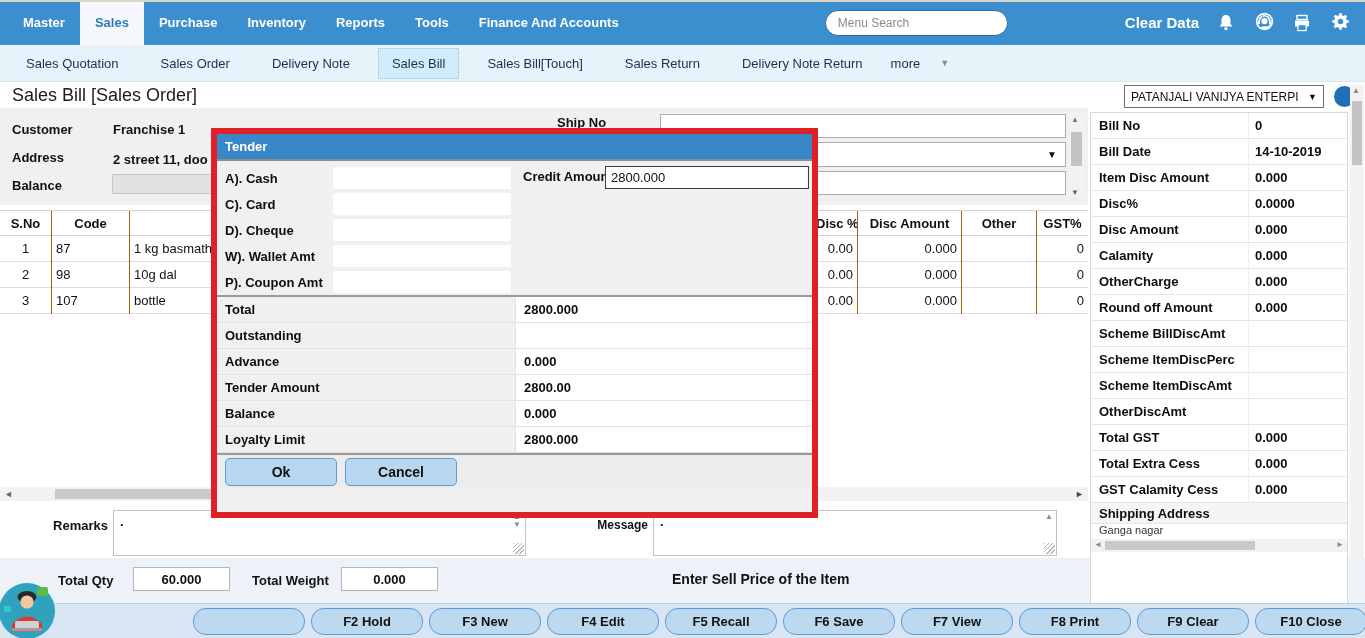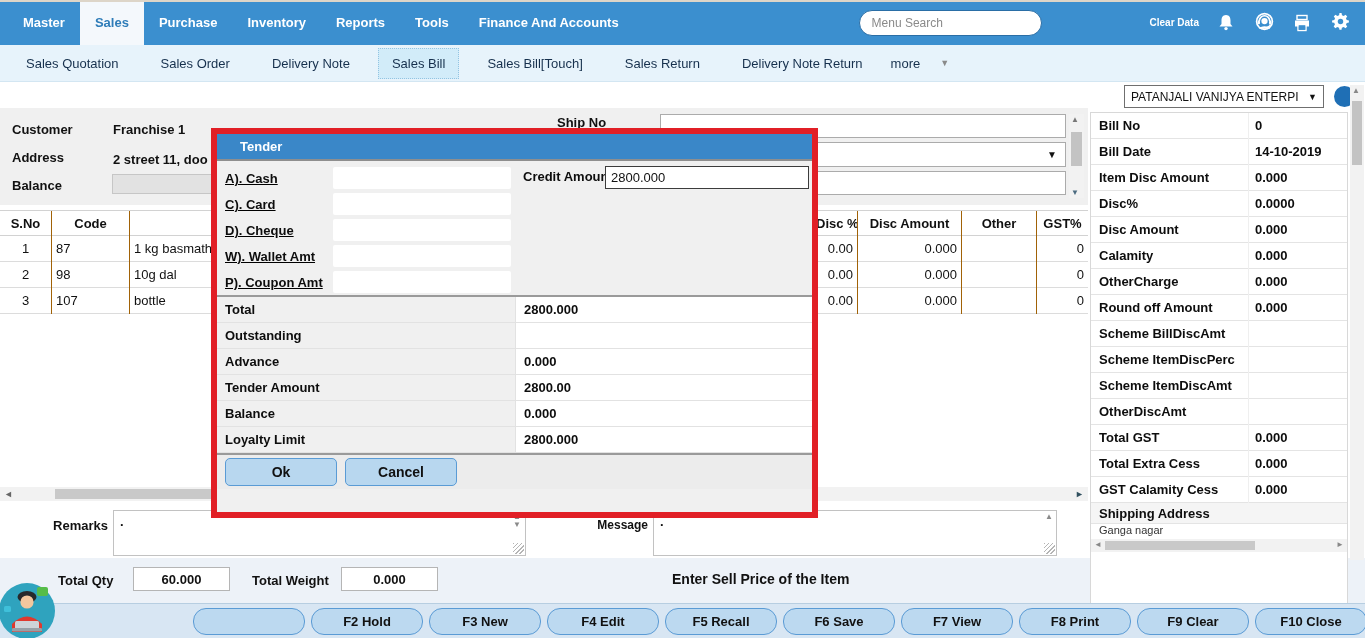--- a/index.html
+++ b/index.html
@@ -11,21 +11,21 @@
   .win-strip { position:absolute; left:0; top:0; width:1365px; height:2px; background:#ddd5c8; z-index:6; }
 
   
   .topbar { position:absolute; left:0; top:0; width:1365px; height:45px; background:#3b8fcf; display:flex; align-items:center; z-index:5; }
   .topbar .menus { display:flex; height:45px; align-items:center; padding-left:8px; }
   .menu-item { color:#fff; font-weight:bold; font-size:13px; padding:0 15px; height:45px; line-height:45px; cursor:pointer; white-space:nowrap; }
   .menu-item.active { background:#f4f8fc; color:#2e7cb8; }
   .menu-search { margin-left:auto; width:183px; height:26px; border:1px solid #2a6ea6; border-radius:13px; padding:0 12px; font-size:12px; color:#444; outline:none; }
   .menu-search::placeholder { color:#8a8a8a; }
   .top-right { display:flex; align-items:center; gap:16px; margin-left:108px; margin-right:14px; }
-  .clear-data { color:#fff; font-size:10px; font-weight:bold; cursor:pointer; white-space:nowrap; }
+  .clear-data { color:#fff; font-size:15px; font-weight:bold; cursor:pointer; white-space:nowrap;margin-left:9px; }
   .top-icon { width:22px; height:22px; display:inline-flex; align-items:center; justify-content:center; cursor:pointer; }
 
   
   .subnav { position:absolute; left:0; top:45px; width:1365px; height:37px; background:#e7f3fb; display:flex; align-items:center; padding-left:12px; border-bottom:1px solid #d3e6f2; z-index:4; }
   .subnav-item { font-size:13px; color:#16304d; padding:8px 14px; margin-right:14px; cursor:pointer; white-space:nowrap; }
   .subnav-item.active { background:#d2ecf9; border:1px dotted #93c4e2; padding:7px 13px; }
   .subnav-more { font-size:13px; color:#16304d; display:flex; align-items:center; gap:20px; cursor:pointer; }
   .subnav-more .caret { font-size:9px; color:#8a8a8a; }
 
   
@@ -100,23 +100,23 @@
   .sb-hscroll { position:relative; height:13px; background:#f2f2f2; margin-top:2px; }
   .sb-hscroll .thumb { position:absolute; left:14px; top:2px; width:150px; height:9px; background:#c9c9c9; }
   .sb-hscroll .arr-l { position:absolute; left:3px; top:1px; font-size:8px; color:#888; }
   .sb-hscroll .arr-r { position:absolute; right:3px; top:1px; font-size:8px; color:#888; }
   .side-vscroll { position:absolute; left:1350px; top:85px; width:14px; height:475px; background:#f2f2f2; z-index:2; }
   .side-vscroll .thumb { position:absolute; left:2px; top:16px; width:10px; height:64px; background:#c3c3c3; }
   .side-vscroll .arr-up { position:absolute; left:2px; top:1px; font-size:8px; color:#888; }
 
   
   .modal { position:absolute; left:211px; top:128px; width:607px; height:390px; border:6px solid #e11f26; background:#f0f0f0; z-index:20; }
-  .modal-header { height:27px; background:#3a87c8; border-bottom:2px solid #8e8e8e; display:flex; align-items:center;padding-left:15px; }
+  .modal-header { height:27px; background:#3a87c8; border-bottom:2px solid #8e8e8e; display:flex; align-items:center; }
   .modal-title { color:#fff; font-size:13px; font-weight:bold; padding-left:8px; }
-  .pay-area { position:relative; height:136px; border-bottom:2px solid #9a9a9a;text-decoration:underline; }
+  .pay-area { position:relative; height:136px; border-bottom:2px solid #9a9a9a; }
   .pay-row { display:flex; align-items:center; height:26px; }
   .pay-label { width:116px; padding-left:8px; font-size:13px; font-weight:bold; color:#0d0d0d; white-space:nowrap; }
   .pay-input { width:178px; height:22px; border:none; background:#fff; border-radius:2px; font-size:13px; padding:0 4px; outline:none; font-family:"Liberation Sans",sans-serif; }
   .credit-label { position:absolute; left:306px; top:8px; font-size:13px; font-weight:bold; color:#0d0d0d; }
   .credit-input { position:absolute; left:388px; top:5px; width:204px; height:23px; border:1px solid #3c3c3c; background:#fff; font-size:13px; padding:0 5px; outline:none; font-family:"Liberation Sans",sans-serif; color:#111; }
   .sum-area { border-bottom:2px solid #9a9a9a; }
   .sum-row { display:flex; height:26px; align-items:stretch; border-bottom:1px solid #e2e2e2; }
   .sum-label { width:298px; padding-left:8px; font-size:13px; font-weight:bold; color:#0d0d0d; line-height:25px; }
   .sum-value { flex:1; background:#fff; font-size:13px; font-weight:bold; color:#0d0d0d; line-height:25px; padding-left:8px; border-left:1px solid #e2e2e2; }
   .modal-btns { height:34px; display:flex; align-items:center; gap:8px; padding-left:8px; background:#ececec; }
@@ -185,20 +185,21 @@
     <span class="subnav-item active">Sales Bill</span>
     <span class="subnav-item">Sales Bill[Touch]</span>
     <span class="subnav-item">Sales Return</span>
     <span class="subnav-item">Delivery Note Return</span>
     <span class="subnav-more">
       <span>more</span>
       <span class="caret arrow-glyph">▼</span>
     </span>
   </div>
 
+  <div class="page-title">Sales Bill [Sales Order]</div>
   <div class="info-circle"></div>
   <div class="company-dropdown">
     <span>PATANJALI VANIJYA ENTERPI</span>
     <span class="dd-caret arrow-glyph">▼</span>
   </div>
 
   <div class="form-band"></div>
   <span class="fld-label" style="left:12px; top:122px;">Customer</span>
   <span class="fld-value" style="left:113px; top:122px;">Franchise 1</span>
   <span class="fld-label" style="left:12px; top:150px;">Address</span>

